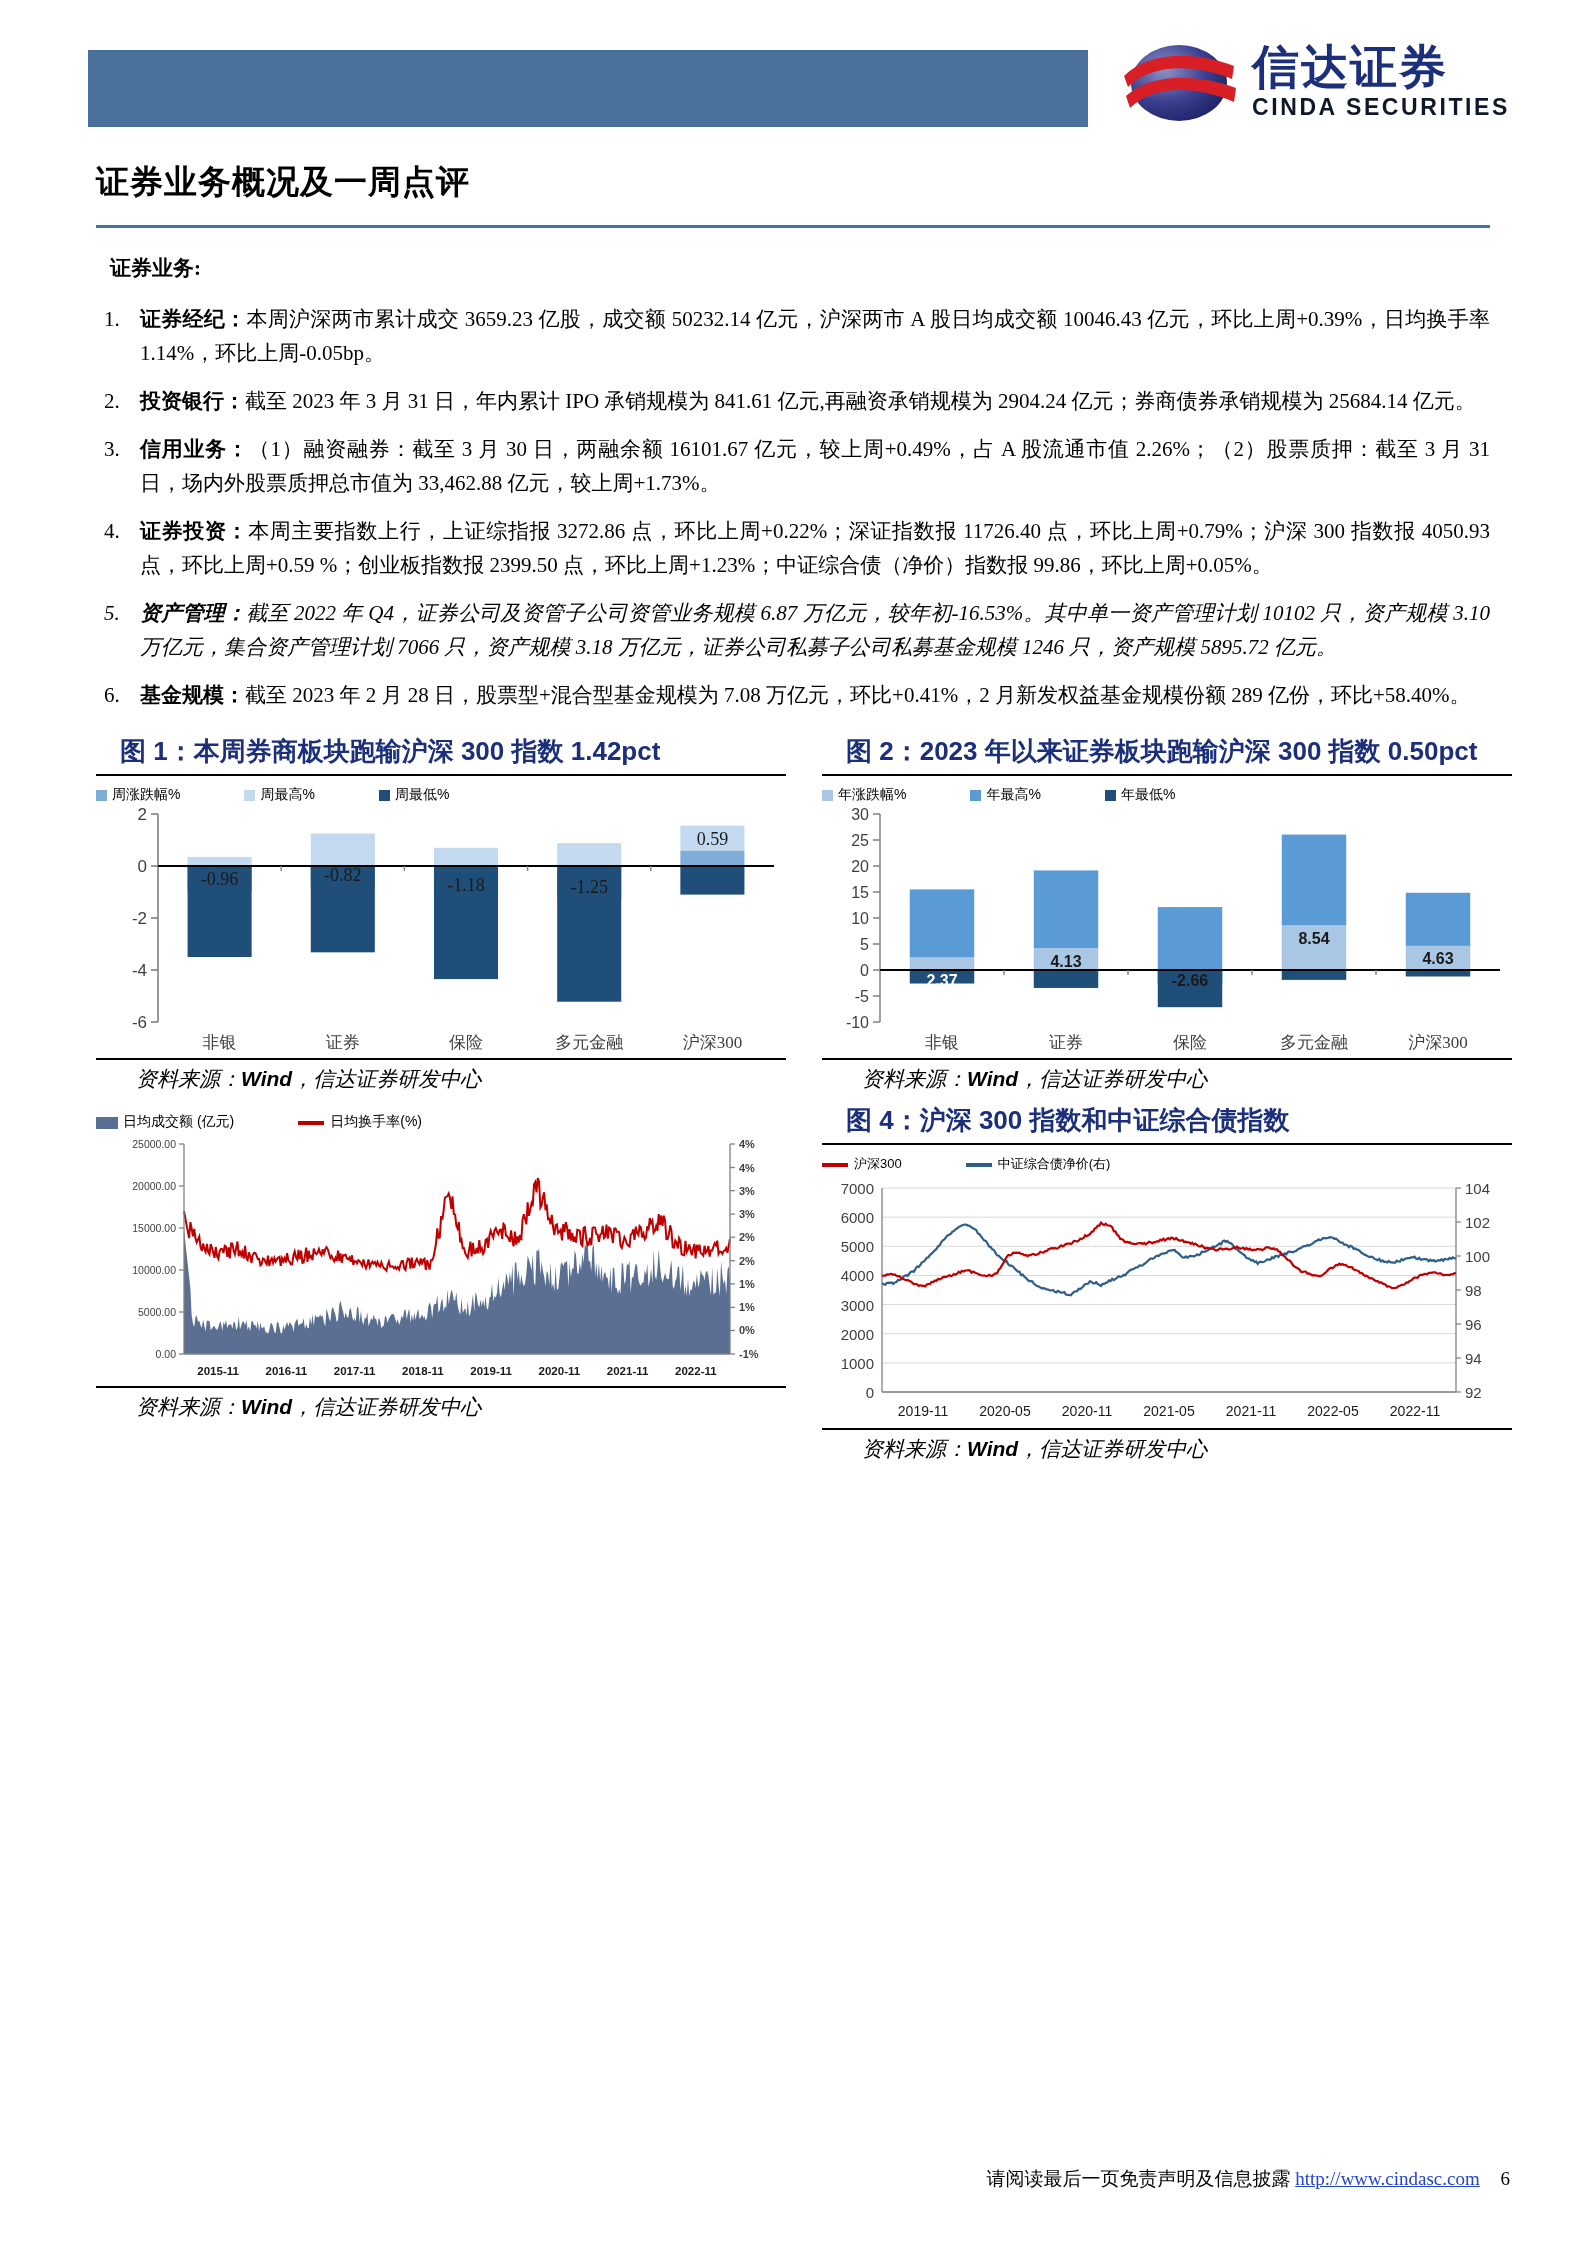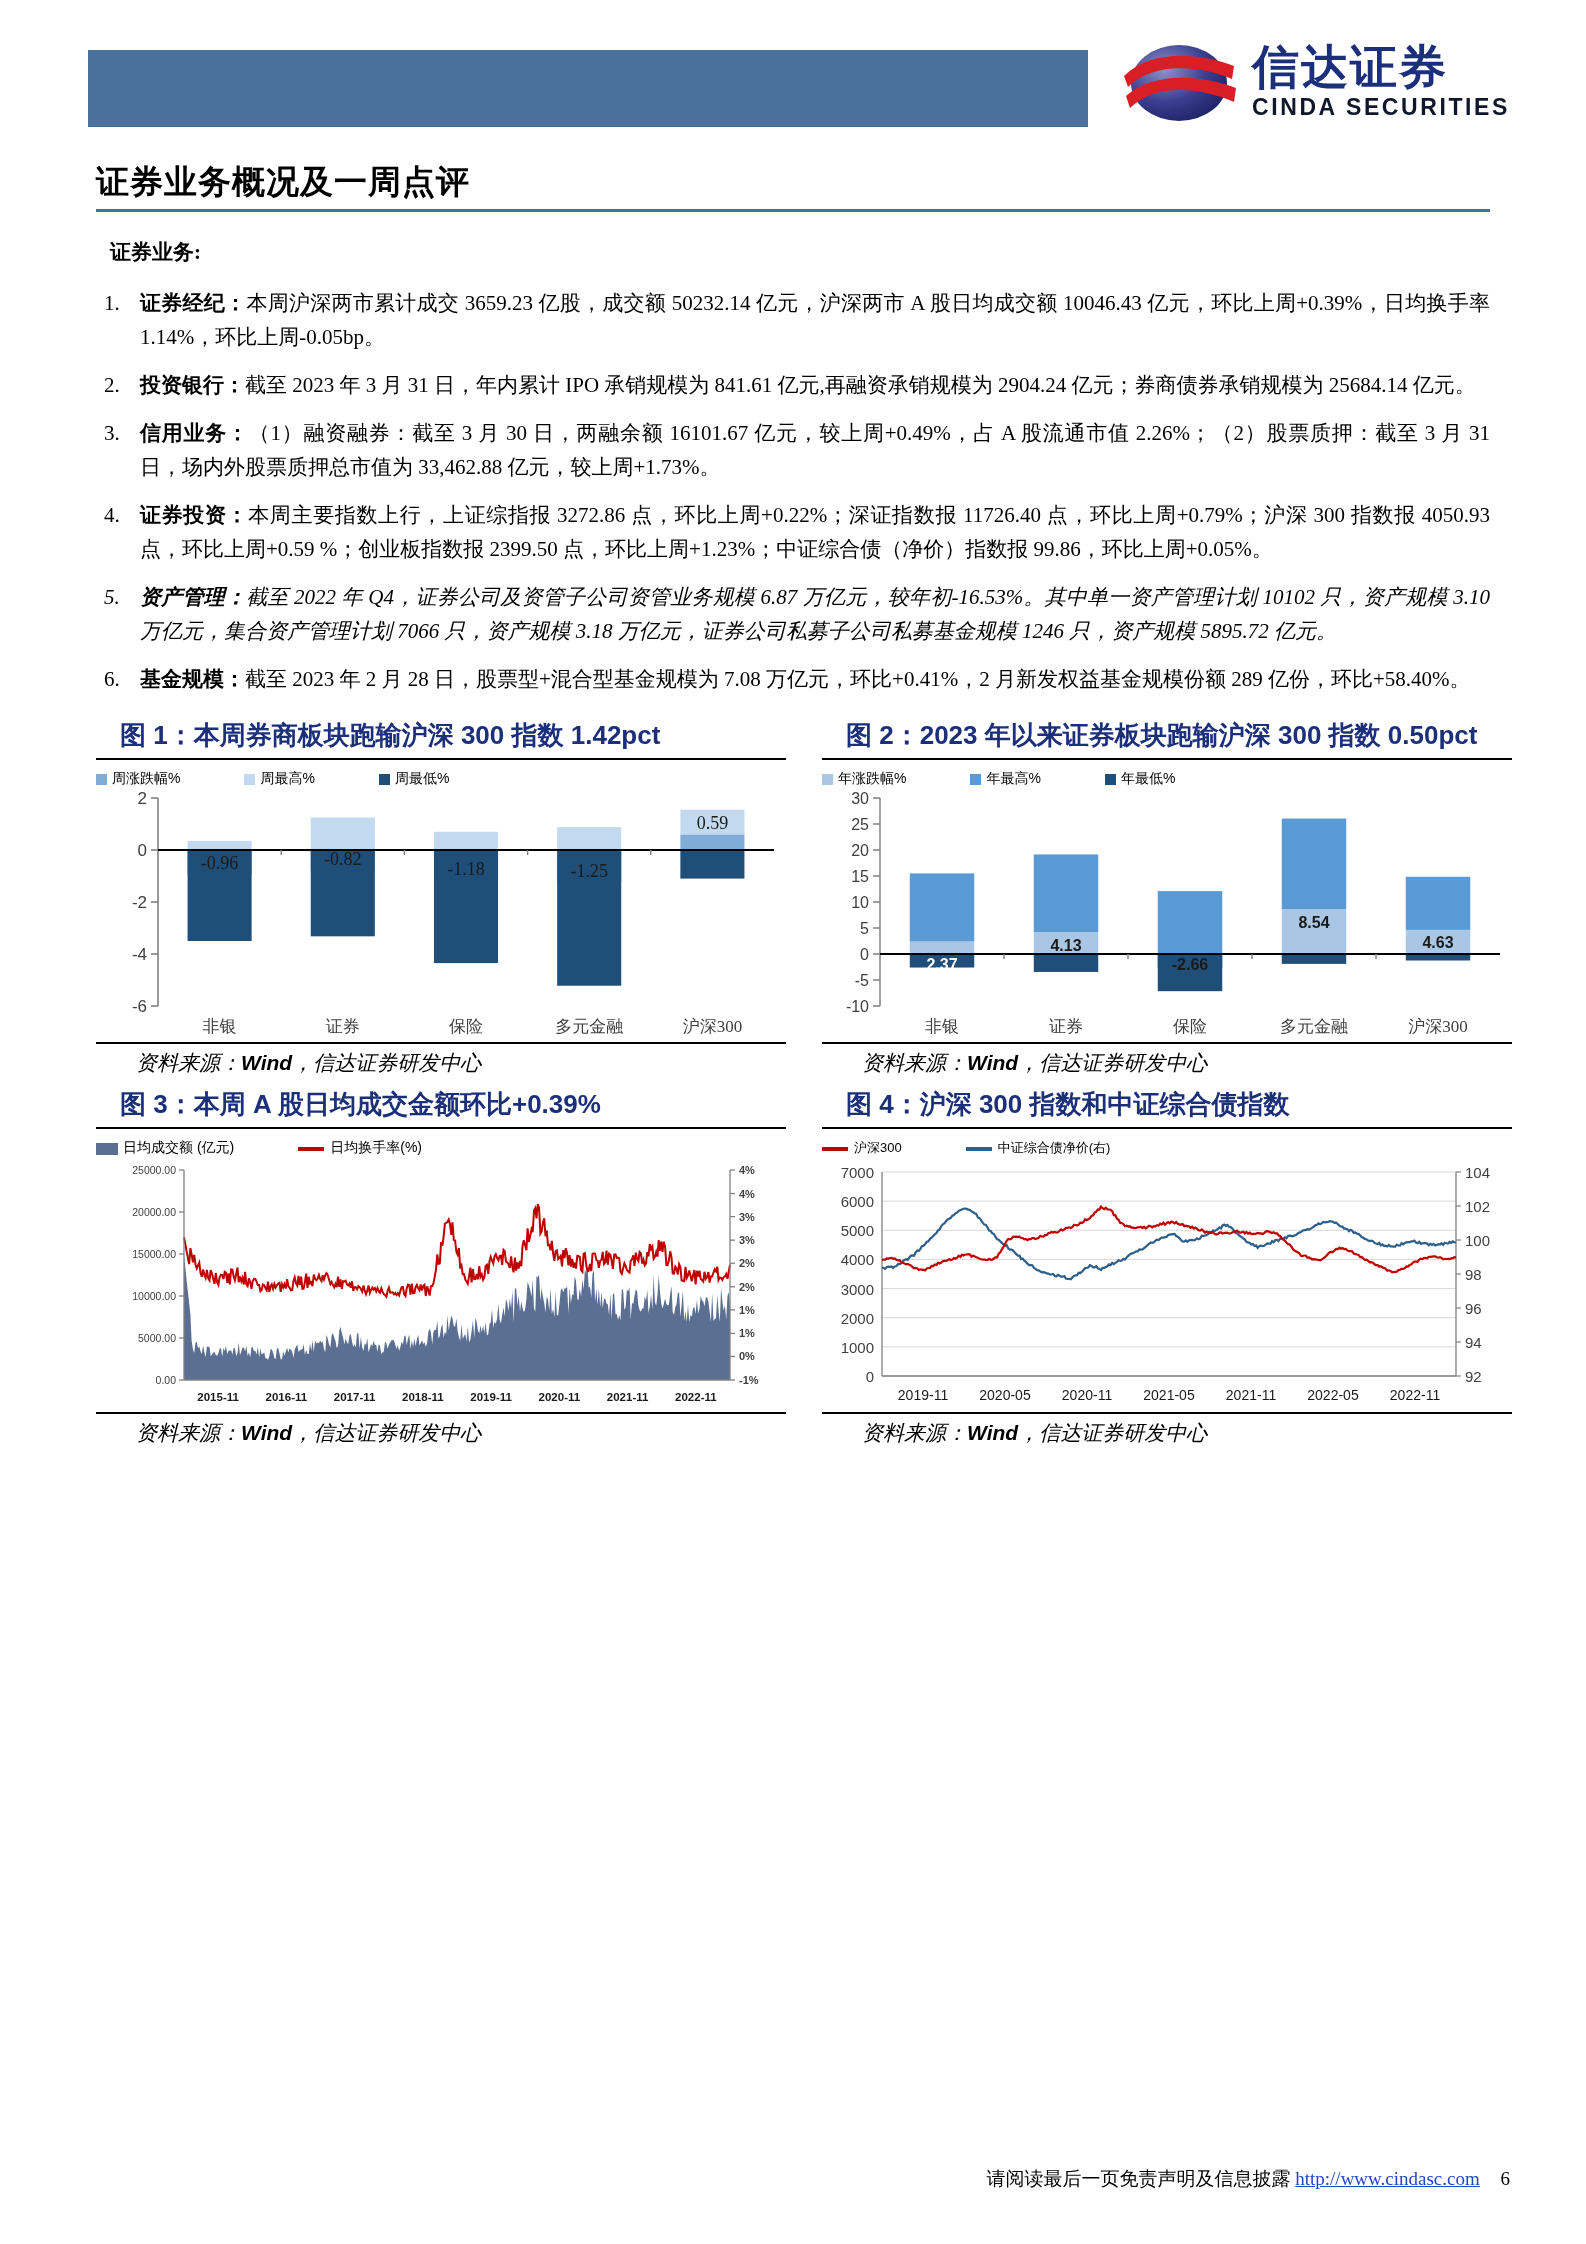--- a/index.html
+++ b/index.html
@@ -66,21 +66,21 @@
   
   .title-block {
     margin: 10px 96px 0 96px;
   }
   .doc-title {
     font-family: "Liberation Sans", sans-serif;
     font-size: 33px;
     font-weight: bold;
     color: #000;
     letter-spacing: 1px;
-    padding-bottom: 4px;
+    padding-bottom: 20px;
   }
   .title-rule {
     border-bottom: 3px solid #4a719c;
     width: 100%;
   }
 
   
   .content {
     margin: 0 96px;
     padding-top: 26px;
@@ -360,21 +360,20 @@
             <text x="492" y="242" font-family="&quot;Liberation Serif&quot;, serif" font-size="17" fill="#3f3f3f" text-anchor="middle" font-weight="normal">多元金融</text>
             <text x="616" y="242" font-family="&quot;Liberation Serif&quot;, serif" font-size="17" fill="#3f3f3f" text-anchor="middle" font-weight="normal">沪深300</text>
           </svg>
       </div>
       <div class="chart-source">
         <span>资料来源：</span><span class="wind">Wind</span><span>，信达证券研发中心</span>
       </div>
     </div>
 
     <div class="chart-card">
-      <div class="chart-title">图 3：本周 A 股日均成交金额环比+0.39%</div>
       <div class="chart-body">
         <div class="legend">
           <span><span class="sw" style="background:#5b6f92;width:22px;height:12px"></span><span class="lbl">日均成交额 (亿元)</span></span>
           <span><span class="ln" style="background:#c00000"></span><span class="lbl">日均换手率(%)</span></span>
         </div>
         <svg id="svg-c3" width="690" height="250" viewBox="0 0 690 250">
             <path d="M 88 220 L 88.0 95.7 L 89.3 107.4 L 90.5 119.2 L 91.8 131.0 L 93.1 142.7 L 94.4 154.5 L 95.6 180.6 L 96.9 189.3 L 98.2 193.0 L 99.5 182.7 L 100.7 181.7 L 102.0 187.9 L 103.3 186.5 L 104.5 191.3 L 105.8 193.9 L 107.1 185.6 L 108.4 192.3 L 109.6 197.2 L 110.9 186.4 L 112.2 186.7 L 113.5 186.9 L 114.7 195.9 L 116.0 194.5 L 117.3 192.4 L 118.5 192.1 L 119.8 195.0 L 121.1 195.8 L 122.4 193.2 L 123.6 188.9 L 124.9 187.8 L 126.2 197.0 L 127.5 187.9 L 128.7 191.1 L 130.0 186.0 L 131.3 194.0 L 132.5 191.1 L 133.8 190.4 L 135.1 190.3 L 136.4 194.8 L 137.6 188.1 L 138.9 188.3 L 140.2 196.2 L 141.5 193.2 L 142.7 182.6 L 144.0 195.3 L 145.3 191.4 L 146.5 187.5 L 147.8 187.5 L 149.1 191.6 L 150.4 185.8 L 151.6 195.9 L 152.9 192.2 L 154.2 197.6 L 155.5 186.9 L 156.7 187.3 L 158.0 191.2 L 159.3 190.8 L 160.5 194.4 L 161.8 186.8 L 163.1 197.5 L 164.4 188.3 L 165.6 194.3 L 166.9 193.8 L 168.2 192.3 L 169.5 198.2 L 170.7 198.2 L 172.0 199.7 L 173.3 196.2 L 174.5 189.4 L 175.8 189.3 L 177.1 192.7 L 178.4 198.0 L 179.6 199.3 L 180.9 188.6 L 182.2 188.1 L 183.5 193.6 L 184.7 199.3 L 186.0 199.2 L 187.3 190.9 L 188.5 195.7 L 189.8 191.6 L 191.1 187.7 L 192.4 192.5 L 193.6 187.9 L 194.9 189.8 L 196.2 191.7 L 197.5 198.0 L 198.7 189.4 L 200.0 186.8 L 201.3 184.4 L 202.5 191.9 L 203.8 190.3 L 205.1 189.7 L 206.4 189.1 L 207.6 184.0 L 208.9 195.0 L 210.2 189.9 L 211.5 194.1 L 212.7 194.1 L 214.0 183.1 L 215.3 190.8 L 216.5 180.0 L 217.8 191.9 L 219.1 180.4 L 220.4 183.6 L 221.6 182.6 L 222.9 183.3 L 224.2 180.6 L 225.5 183.1 L 226.7 181.3 L 228.0 189.0 L 229.3 192.3 L 230.5 174.6 L 231.8 179.1 L 233.1 184.5 L 234.4 187.4 L 235.6 175.5 L 236.9 172.9 L 238.2 177.3 L 239.5 181.1 L 240.7 188.0 L 242.0 185.9 L 243.3 170.5 L 244.5 166.7 L 245.8 172.9 L 247.1 177.5 L 248.4 184.5 L 249.6 178.3 L 250.9 182.5 L 252.2 184.0 L 253.5 175.6 L 254.7 173.7 L 256.0 181.6 L 257.3 187.0 L 258.5 183.9 L 259.8 187.6 L 261.1 172.8 L 262.4 174.0 L 263.6 188.7 L 264.9 176.7 L 266.2 187.3 L 267.5 191.1 L 268.7 183.3 L 270.0 185.0 L 271.3 177.9 L 272.5 192.3 L 273.8 188.6 L 275.1 184.0 L 276.4 186.2 L 277.6 180.4 L 278.9 185.1 L 280.2 184.8 L 281.5 191.8 L 282.7 184.0 L 284.0 186.0 L 285.3 194.3 L 286.5 192.4 L 287.8 191.6 L 289.1 181.3 L 290.4 183.5 L 291.6 188.8 L 292.9 184.4 L 294.2 182.4 L 295.5 180.2 L 296.7 179.9 L 298.0 180.5 L 299.3 184.9 L 300.5 189.0 L 301.8 185.0 L 303.1 191.0 L 304.4 186.7 L 305.6 181.4 L 306.9 184.4 L 308.2 176.5 L 309.5 175.2 L 310.7 185.2 L 312.0 178.5 L 313.3 174.4 L 314.5 189.0 L 315.8 180.2 L 317.1 187.1 L 318.4 178.6 L 319.6 185.9 L 320.9 179.3 L 322.2 174.7 L 323.5 185.3 L 324.7 183.2 L 326.0 180.2 L 327.3 183.9 L 328.5 182.2 L 329.8 186.7 L 331.1 183.2 L 332.4 171.7 L 333.6 168.5 L 334.9 172.2 L 336.2 184.5 L 337.5 171.8 L 338.7 169.6 L 340.0 170.3 L 341.3 160.7 L 342.5 178.6 L 343.8 175.9 L 345.1 167.8 L 346.4 164.2 L 347.6 177.9 L 348.9 171.8 L 350.2 174.3 L 351.5 155.4 L 352.7 170.5 L 354.0 162.7 L 355.3 155.4 L 356.5 158.5 L 357.8 166.3 L 359.1 166.5 L 360.4 158.3 L 361.6 171.0 L 362.9 177.0 L 364.2 180.7 L 365.5 163.7 L 366.7 179.0 L 368.0 176.1 L 369.3 174.0 L 370.5 181.5 L 371.8 166.6 L 373.1 182.4 L 374.4 179.3 L 375.6 171.6 L 376.9 160.5 L 378.2 177.8 L 379.5 158.1 L 380.7 161.7 L 382.0 171.1 L 383.3 173.3 L 384.5 165.5 L 385.8 172.5 L 387.1 165.4 L 388.4 173.0 L 389.6 162.1 L 390.9 175.6 L 392.2 174.5 L 393.5 163.7 L 394.7 162.4 L 396.0 149.2 L 397.3 167.7 L 398.5 161.7 L 399.8 163.8 L 401.1 158.6 L 402.4 143.5 L 403.6 159.7 L 404.9 163.6 L 406.2 155.3 L 407.5 147.3 L 408.7 156.4 L 410.0 139.1 L 411.3 143.0 L 412.5 151.3 L 413.8 138.2 L 415.1 148.4 L 416.4 130.6 L 417.6 162.5 L 418.9 128.7 L 420.2 128.2 L 421.5 145.7 L 422.7 135.4 L 424.0 151.7 L 425.3 140.9 L 426.5 148.1 L 427.8 152.3 L 429.1 149.6 L 430.4 139.3 L 431.6 121.7 L 432.9 125.6 L 434.2 130.0 L 435.5 136.7 L 436.7 119.8 L 438.0 148.7 L 439.3 151.4 L 440.5 116.0 L 441.8 117.4 L 443.1 114.4 L 444.4 141.0 L 445.6 127.6 L 446.9 137.1 L 448.2 142.7 L 449.5 152.4 L 450.7 136.7 L 452.0 139.6 L 453.3 151.1 L 454.5 127.7 L 455.8 153.9 L 457.1 148.9 L 458.4 157.2 L 459.6 131.9 L 460.9 155.6 L 462.2 154.9 L 463.5 143.2 L 464.7 130.5 L 466.0 128.1 L 467.3 132.5 L 468.5 128.2 L 469.8 128.4 L 471.1 126.6 L 472.4 153.6 L 473.6 128.0 L 474.9 143.3 L 476.2 134.4 L 477.5 135.0 L 478.7 116.3 L 480.0 120.8 L 481.3 139.1 L 482.5 140.2 L 483.8 128.6 L 485.1 136.4 L 486.4 118.9 L 487.6 129.6 L 488.9 109.4 L 490.2 113.5 L 491.5 106.8 L 492.7 127.8 L 494.0 126.4 L 495.3 137.5 L 496.5 113.8 L 497.8 110.1 L 499.1 141.9 L 500.4 128.7 L 501.6 145.1 L 502.9 128.5 L 504.2 147.2 L 505.5 131.5 L 506.7 147.9 L 508.0 139.0 L 509.3 138.5 L 510.5 143.5 L 511.8 144.2 L 513.1 155.5 L 514.4 133.2 L 515.6 158.9 L 516.9 134.0 L 518.2 133.6 L 519.5 154.2 L 520.7 154.1 L 522.0 159.8 L 523.3 155.1 L 524.5 160.6 L 525.8 128.9 L 527.1 129.7 L 528.4 150.1 L 529.6 146.9 L 530.9 129.4 L 532.2 131.5 L 533.5 126.9 L 534.7 159.2 L 536.0 142.8 L 537.3 144.1 L 538.5 136.0 L 539.8 129.2 L 541.1 131.6 L 542.4 145.7 L 543.6 150.0 L 544.9 151.8 L 546.2 148.2 L 547.5 148.8 L 548.7 136.3 L 550.0 140.7 L 551.3 129.8 L 552.5 152.9 L 553.8 146.6 L 555.1 134.5 L 556.4 149.5 L 557.6 115.5 L 558.9 141.7 L 560.2 146.1 L 561.5 134.7 L 562.7 115.1 L 564.0 132.3 L 565.3 143.7 L 566.5 148.6 L 567.8 143.9 L 569.1 138.5 L 570.4 143.9 L 571.6 145.2 L 572.9 144.8 L 574.2 133.4 L 575.5 126.0 L 576.7 152.0 L 578.0 155.1 L 579.3 147.0 L 580.5 144.5 L 581.8 132.9 L 583.1 132.5 L 584.4 156.5 L 585.6 145.5 L 586.9 130.2 L 588.2 161.1 L 589.5 151.0 L 590.7 162.2 L 592.0 145.1 L 593.3 162.3 L 594.5 154.9 L 595.8 156.4 L 597.1 147.9 L 598.4 146.9 L 599.6 154.1 L 600.9 139.8 L 602.2 153.4 L 603.5 148.5 L 604.7 135.4 L 606.0 140.4 L 607.3 141.5 L 608.5 146.6 L 609.8 137.8 L 611.1 137.0 L 612.4 141.6 L 613.6 151.2 L 614.9 161.7 L 616.2 133.1 L 617.5 161.1 L 618.7 159.1 L 620.0 158.2 L 621.3 134.4 L 622.5 150.6 L 623.8 162.1 L 625.1 127.2 L 626.4 141.6 L 627.6 150.5 L 628.9 145.3 L 630.2 160.0 L 631.5 136.1 L 632.7 132.0 L 634.0 146.9 L 634 220 Z" fill="#5b6f92"></path>
             <path d="M 88.0 77.2 L 89.3 83.9 L 90.5 90.6 L 91.8 97.4 L 93.1 104.1 L 94.4 88.2 L 95.6 94.3 L 96.9 102.3 L 98.2 94.9 L 99.5 104.5 L 100.7 108.4 L 102.0 105.5 L 103.3 102.5 L 104.5 112.7 L 105.8 116.7 L 107.1 109.6 L 108.4 115.0 L 109.6 118.0 L 110.9 110.0 L 112.2 118.2 L 113.5 120.4 L 114.7 110.0 L 116.0 113.7 L 117.3 118.9 L 118.5 123.8 L 119.8 113.0 L 121.1 122.2 L 122.4 124.9 L 123.6 117.4 L 124.9 114.8 L 126.2 115.1 L 127.5 119.0 L 128.7 111.7 L 130.0 112.7 L 131.3 122.8 L 132.5 113.4 L 133.8 124.4 L 135.1 109.4 L 136.4 109.6 L 137.6 116.6 L 138.9 120.4 L 140.2 113.8 L 141.5 107.5 L 142.7 122.2 L 144.0 116.6 L 145.3 121.3 L 146.5 117.8 L 147.8 124.5 L 149.1 111.8 L 150.4 124.7 L 151.6 126.2 L 152.9 118.4 L 154.2 122.2 L 155.5 128.9 L 156.7 121.1 L 158.0 118.9 L 159.3 119.0 L 160.5 121.3 L 161.8 124.9 L 163.1 124.9 L 164.4 131.3 L 165.6 130.2 L 166.9 124.5 L 168.2 125.2 L 169.5 128.2 L 170.7 130.3 L 172.0 121.6 L 173.3 132.0 L 174.5 126.7 L 175.8 124.3 L 177.1 128.9 L 178.4 124.0 L 179.6 127.6 L 180.9 125.4 L 182.2 123.6 L 183.5 122.9 L 184.7 131.8 L 186.0 124.1 L 187.3 127.4 L 188.5 124.2 L 189.8 128.5 L 191.1 119.2 L 192.4 126.4 L 193.6 127.6 L 194.9 130.4 L 196.2 130.1 L 197.5 121.0 L 198.7 117.3 L 200.0 123.5 L 201.3 125.7 L 202.5 115.9 L 203.8 125.0 L 205.1 116.6 L 206.4 128.9 L 207.6 128.7 L 208.9 122.1 L 210.2 113.7 L 211.5 128.0 L 212.7 116.8 L 214.0 123.5 L 215.3 122.3 L 216.5 126.2 L 217.8 114.5 L 219.1 118.8 L 220.4 120.2 L 221.6 118.8 L 222.9 114.9 L 224.2 119.1 L 225.5 121.1 L 226.7 115.2 L 228.0 119.4 L 229.3 115.1 L 230.5 113.2 L 231.8 115.3 L 233.1 119.7 L 234.4 124.0 L 235.6 122.0 L 236.9 124.9 L 238.2 127.4 L 239.5 123.9 L 240.7 127.1 L 242.0 116.6 L 243.3 126.9 L 244.5 119.3 L 245.8 128.9 L 247.1 121.2 L 248.4 121.4 L 249.6 120.7 L 250.9 124.4 L 252.2 125.4 L 253.5 123.6 L 254.7 127.8 L 256.0 121.3 L 257.3 130.9 L 258.5 127.2 L 259.8 127.2 L 261.1 129.3 L 262.4 126.1 L 263.6 127.1 L 264.9 129.0 L 266.2 131.7 L 267.5 125.4 L 268.7 130.7 L 270.0 134.3 L 271.3 130.5 L 272.5 125.4 L 273.8 133.0 L 275.1 129.6 L 276.4 127.6 L 277.6 129.5 L 278.9 128.1 L 280.2 131.5 L 281.5 127.9 L 282.7 131.2 L 284.0 132.7 L 285.3 128.2 L 286.5 131.6 L 287.8 134.1 L 289.1 135.2 L 290.4 136.6 L 291.6 131.0 L 292.9 127.6 L 294.2 132.7 L 295.5 132.5 L 296.7 132.3 L 298.0 134.4 L 299.3 132.9 L 300.5 135.0 L 301.8 133.2 L 303.1 135.5 L 304.4 130.7 L 305.6 127.1 L 306.9 127.0 L 308.2 134.4 L 309.5 136.1 L 310.7 128.4 L 312.0 124.6 L 313.3 125.1 L 314.5 134.7 L 315.8 123.7 L 317.1 133.3 L 318.4 132.9 L 319.6 127.2 L 320.9 124.9 L 322.2 128.3 L 323.5 130.4 L 324.7 124.5 L 326.0 130.5 L 327.3 125.8 L 328.5 124.7 L 329.8 136.0 L 331.1 126.3 L 332.4 130.4 L 333.6 135.5 L 334.9 126.2 L 336.2 126.0 L 337.5 123.2 L 338.7 116.9 L 340.0 109.5 L 341.3 94.3 L 342.5 103.7 L 343.8 103.4 L 345.1 82.1 L 346.4 85.7 L 347.6 76.6 L 348.9 63.8 L 350.2 62.8 L 351.5 62.0 L 352.7 59.5 L 354.0 64.0 L 355.3 74.9 L 356.5 62.3 L 357.8 80.1 L 359.1 80.5 L 360.4 92.0 L 361.6 94.5 L 362.9 88.0 L 364.2 108.4 L 365.5 105.5 L 366.7 114.2 L 368.0 114.1 L 369.3 119.6 L 370.5 121.4 L 371.8 123.8 L 373.1 116.2 L 374.4 107.6 L 375.6 122.3 L 376.9 109.0 L 378.2 119.2 L 379.5 119.0 L 380.7 114.0 L 382.0 119.2 L 383.3 106.1 L 384.5 116.8 L 385.8 114.3 L 387.1 119.8 L 388.4 117.2 L 389.6 106.0 L 390.9 104.8 L 392.2 113.9 L 393.5 101.3 L 394.7 96.7 L 396.0 100.5 L 397.3 103.6 L 398.5 96.4 L 399.8 94.1 L 401.1 98.0 L 402.4 100.2 L 403.6 96.1 L 404.9 95.6 L 406.2 104.9 L 407.5 89.8 L 408.7 91.1 L 410.0 101.6 L 411.3 102.5 L 412.5 104.3 L 413.8 108.0 L 415.1 96.4 L 416.4 107.1 L 417.6 112.4 L 418.9 97.7 L 420.2 110.6 L 421.5 102.4 L 422.7 108.6 L 424.0 100.9 L 425.3 106.3 L 426.5 86.2 L 427.8 80.2 L 429.1 84.9 L 430.4 90.2 L 431.6 68.3 L 432.9 81.9 L 434.2 76.1 L 435.5 69.2 L 436.7 72.1 L 438.0 50.6 L 439.3 48.1 L 440.5 58.3 L 441.8 44.2 L 443.1 47.9 L 444.4 73.7 L 445.6 71.5 L 446.9 63.0 L 448.2 58.3 L 449.5 76.2 L 450.7 70.4 L 452.0 85.1 L 453.3 84.7 L 454.5 90.4 L 455.8 80.8 L 457.1 93.3 L 458.4 101.0 L 459.6 91.2 L 460.9 90.4 L 462.2 99.1 L 463.5 97.7 L 464.7 95.8 L 466.0 106.4 L 467.3 90.1 L 468.5 98.1 L 469.8 88.2 L 471.1 93.4 L 472.4 105.3 L 473.6 95.0 L 474.9 106.6 L 476.2 98.9 L 477.5 107.9 L 478.7 102.6 L 480.0 108.6 L 481.3 95.8 L 482.5 96.2 L 483.8 96.7 L 485.1 110.2 L 486.4 111.8 L 487.6 93.9 L 488.9 93.2 L 490.2 104.5 L 491.5 111.3 L 492.7 110.8 L 494.0 103.9 L 495.3 111.1 L 496.5 94.0 L 497.8 93.4 L 499.1 93.8 L 500.4 100.1 L 501.6 100.7 L 502.9 107.9 L 504.2 100.7 L 505.5 99.7 L 506.7 91.8 L 508.0 104.0 L 509.3 102.3 L 510.5 90.5 L 511.8 104.6 L 513.1 93.7 L 514.4 94.7 L 515.6 100.5 L 516.9 108.9 L 518.2 94.6 L 519.5 94.4 L 520.7 97.8 L 522.0 97.6 L 523.3 98.3 L 524.5 111.8 L 525.8 113.9 L 527.1 108.5 L 528.4 103.2 L 529.6 105.8 L 530.9 110.1 L 532.2 111.5 L 533.5 112.5 L 534.7 100.9 L 536.0 99.3 L 537.3 95.4 L 538.5 105.8 L 539.8 92.7 L 541.1 98.9 L 542.4 101.0 L 543.6 92.0 L 544.9 93.4 L 546.2 103.5 L 547.5 99.7 L 548.7 105.4 L 550.0 103.6 L 551.3 92.2 L 552.5 96.3 L 553.8 84.1 L 555.1 89.1 L 556.4 86.5 L 557.6 98.8 L 558.9 96.9 L 560.2 91.9 L 561.5 96.7 L 562.7 80.0 L 564.0 90.8 L 565.3 81.5 L 566.5 92.0 L 567.8 81.7 L 569.1 86.9 L 570.4 105.0 L 571.6 105.1 L 572.9 100.3 L 574.2 91.3 L 575.5 97.1 L 576.7 113.5 L 578.0 113.7 L 579.3 106.6 L 580.5 108.5 L 581.8 114.5 L 583.1 104.1 L 584.4 106.9 L 585.6 120.4 L 586.9 120.8 L 588.2 121.2 L 589.5 106.9 L 590.7 118.0 L 592.0 115.3 L 593.3 110.5 L 594.5 115.8 L 595.8 121.2 L 597.1 115.1 L 598.4 110.0 L 599.6 124.4 L 600.9 110.8 L 602.2 116.5 L 603.5 110.7 L 604.7 119.0 L 606.0 120.1 L 607.3 121.6 L 608.5 111.8 L 609.8 118.8 L 611.1 117.1 L 612.4 112.0 L 613.6 122.6 L 614.9 116.4 L 616.2 116.3 L 617.5 112.5 L 618.7 109.3 L 620.0 111.3 L 621.3 106.7 L 622.5 120.0 L 623.8 117.4 L 625.1 117.9 L 626.4 119.9 L 627.6 117.2 L 628.9 116.5 L 630.2 114.0 L 631.5 118.8 L 632.7 111.8 L 634.0 104.7" fill="none" stroke="#c00000" stroke-width="2"></path>
             <line x1="88" y1="10" x2="88" y2="220" stroke="#808080" stroke-width="1.3"></line>
             <line x1="83" y1="10" x2="88" y2="10" stroke="#808080" stroke-width="1.3"></line>

